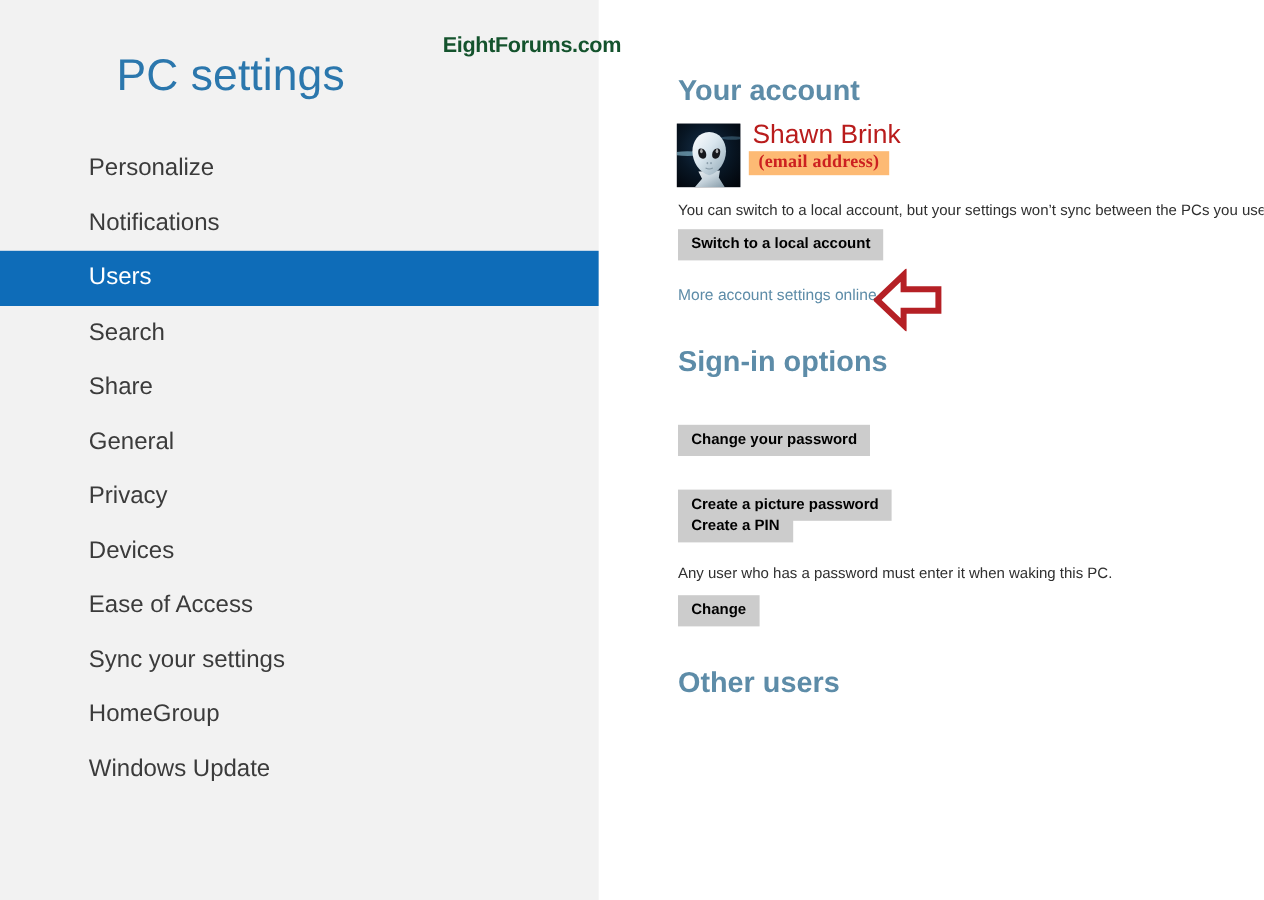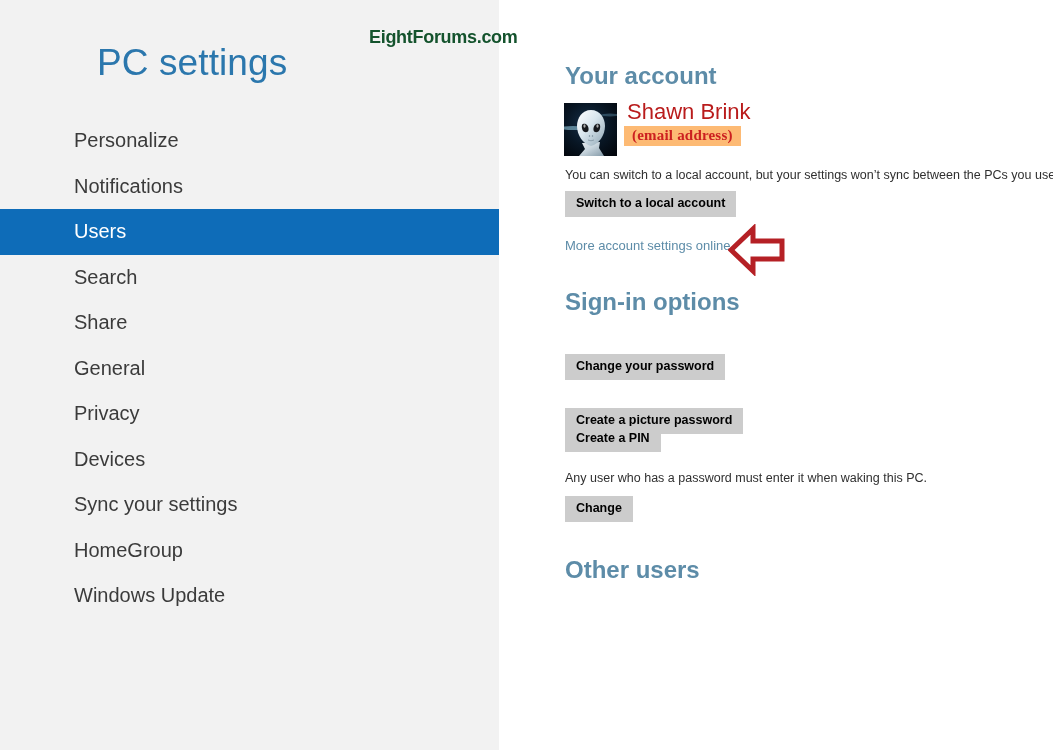--- a/index.html
+++ b/index.html
@@ -210,20 +210,23 @@
         <span>Share</span>
       </div>
       <div class="nav-item">
         <span>General</span>
       </div>
       <div class="nav-item">
         <span>Privacy</span>
       </div>
       <div class="nav-item">
         <span>Devices</span>
+      </div>
+      <div class="nav-item">
+        <span>Ease of Access</span>
       </div>
       <div class="nav-item">
         <span>Sync your settings</span>
       </div>
       <div class="nav-item">
         <span>HomeGroup</span>
       </div>
       <div class="nav-item">
         <span>Windows Update</span>
       </div>

